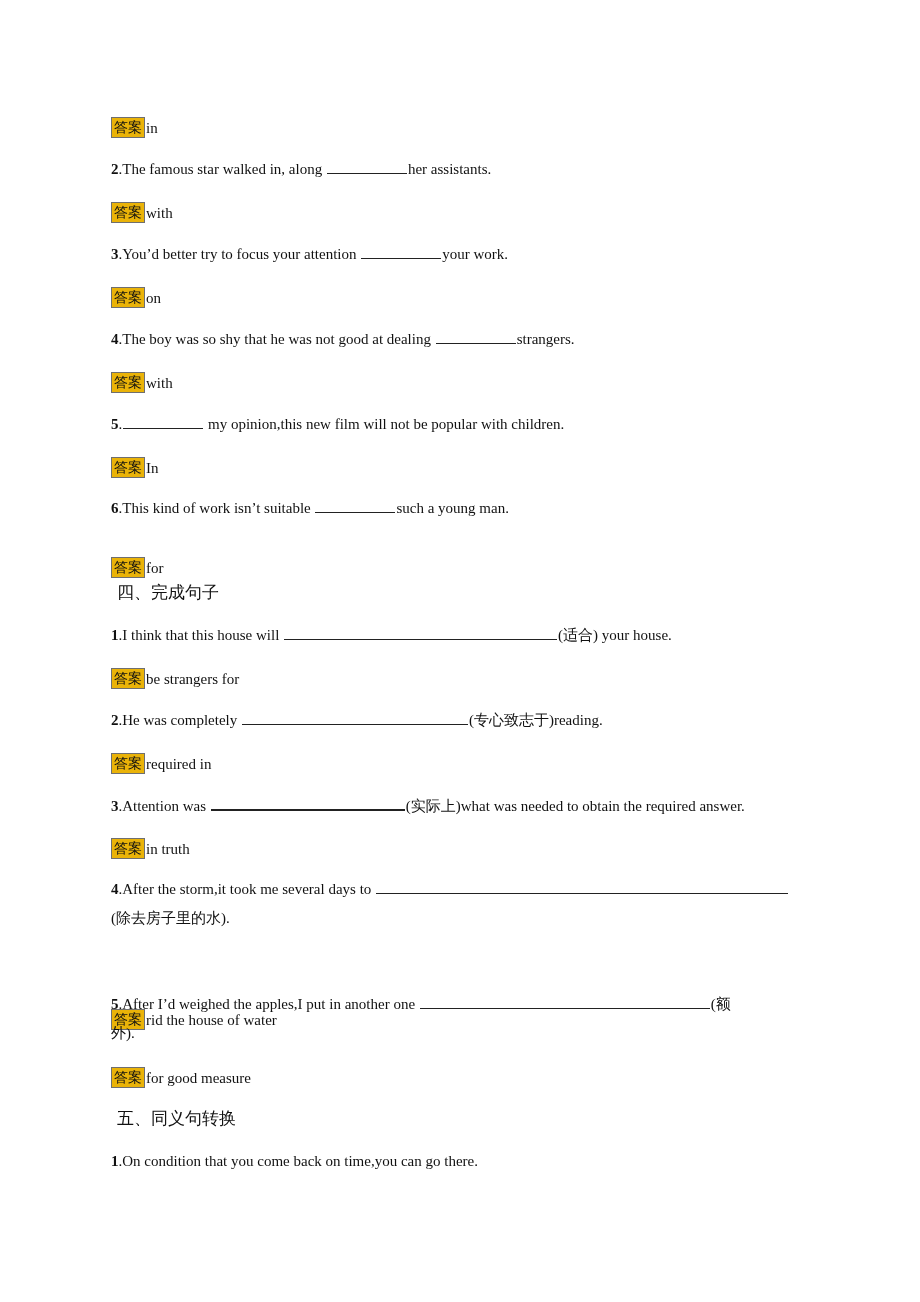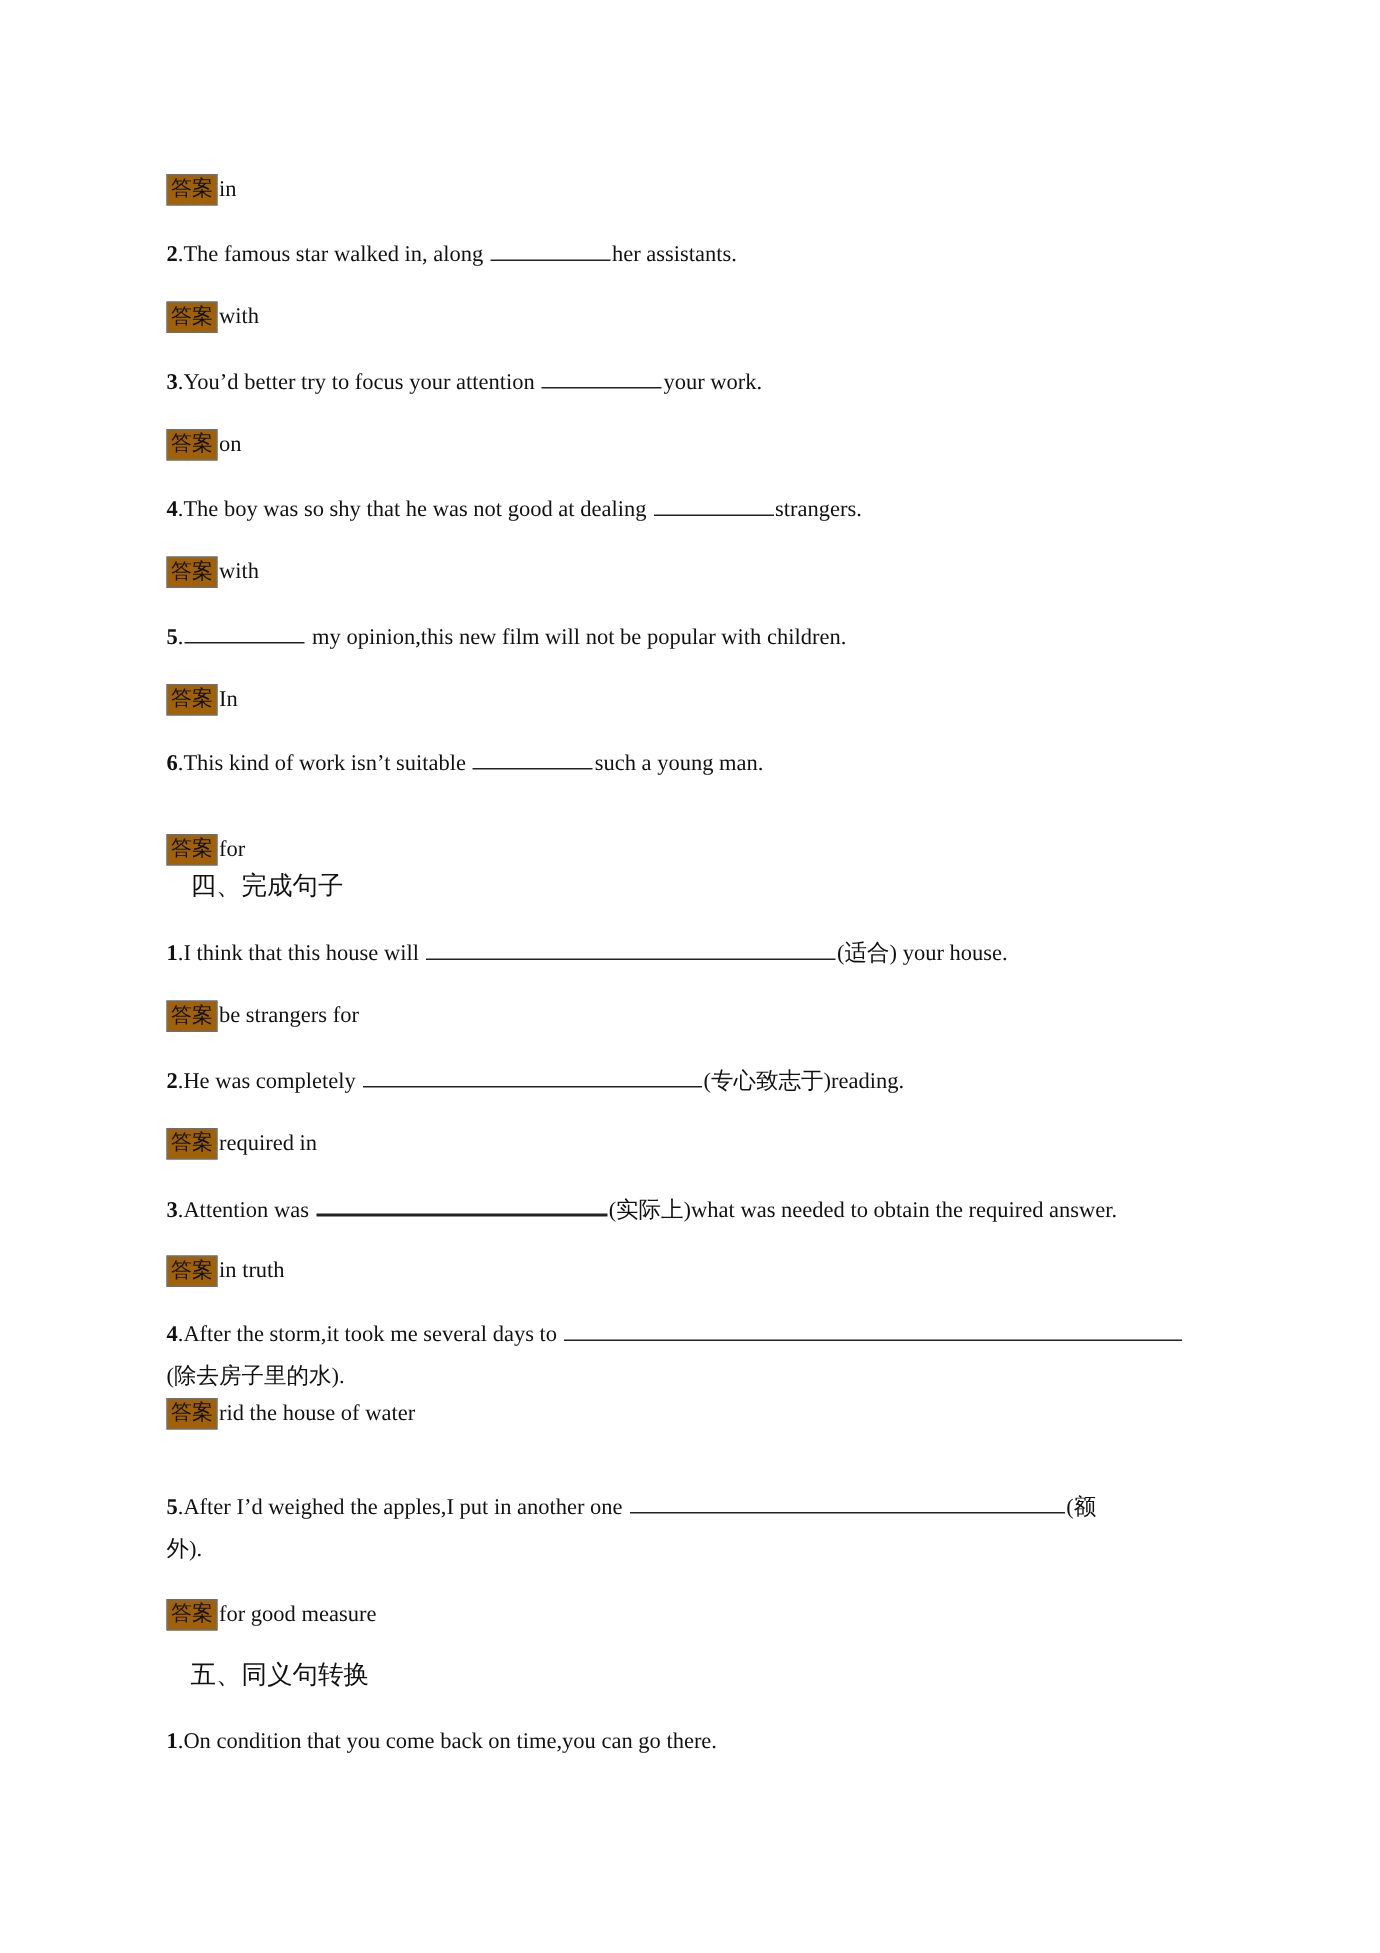--- a/index.html
+++ b/index.html
@@ -31,34 +31,34 @@
     height: 14px;
     vertical-align: baseline;
     margin: 0 1px;
   }
   .badge {
     display: inline-block;
     box-sizing: border-box;
     height: 21px;
     padding: 0 2px;
     border: 1px solid #6f6f6f;
-    background: #a16207;
+    background: #eab308;
     font-family: "DejaVu Sans", sans-serif;
     font-size: 14px;
     line-height: 19px;
     color: #111111;
     vertical-align: middle;
     margin-right: 1px;
     cursor: pointer;
   }
   .answer-text { vertical-align: middle; }
   .heading {
     position: absolute;
-    left: 16px;
-    font-family: Liberation Mono, monospace;
+    left: 6px;
+    font-family: Liberation Sans, sans-serif;
     font-size: 17px;
     line-height: 22px;
     white-space: nowrap;
   }
 </style>
 </head>
 <body>
 
 <div class="page">
 
@@ -121,21 +121,21 @@
     <span class="num">3</span><span>.Attention was </span><span class="blank" style="width:194px; border-bottom-width:2px"></span><span>(实际上)what was needed to obtain the required answer.</span>
   </div>
   <div class="line" style="top:837px">
     <span class="badge">答案</span><span class="answer-text">in truth</span>
   </div>
 
   <div class="line" style="top:879px">
     <span class="num">4</span><span>.After the storm,it took me several days to </span><span class="blank" style="width:412px"></span>
   </div>
   <div class="line" style="top:908px">(除去房子里的水).</div>
-  <div class="line" style="top:932px">
+  <div class="line" style="top:1008px">
     <span class="badge">答案</span><span class="answer-text">rid the house of water</span>
   </div>
 
   <div class="line" style="top:994px">
     <span class="num">5</span><span>.After I’d weighed the apples,I put in another one </span><span class="blank" style="width:290px"></span><span>(额</span>
   </div>
   <div class="line" style="top:1023px">外).</div>
   <div class="line" style="top:1066px">
     <span class="badge">答案</span><span class="answer-text">for good measure</span>
   </div>

